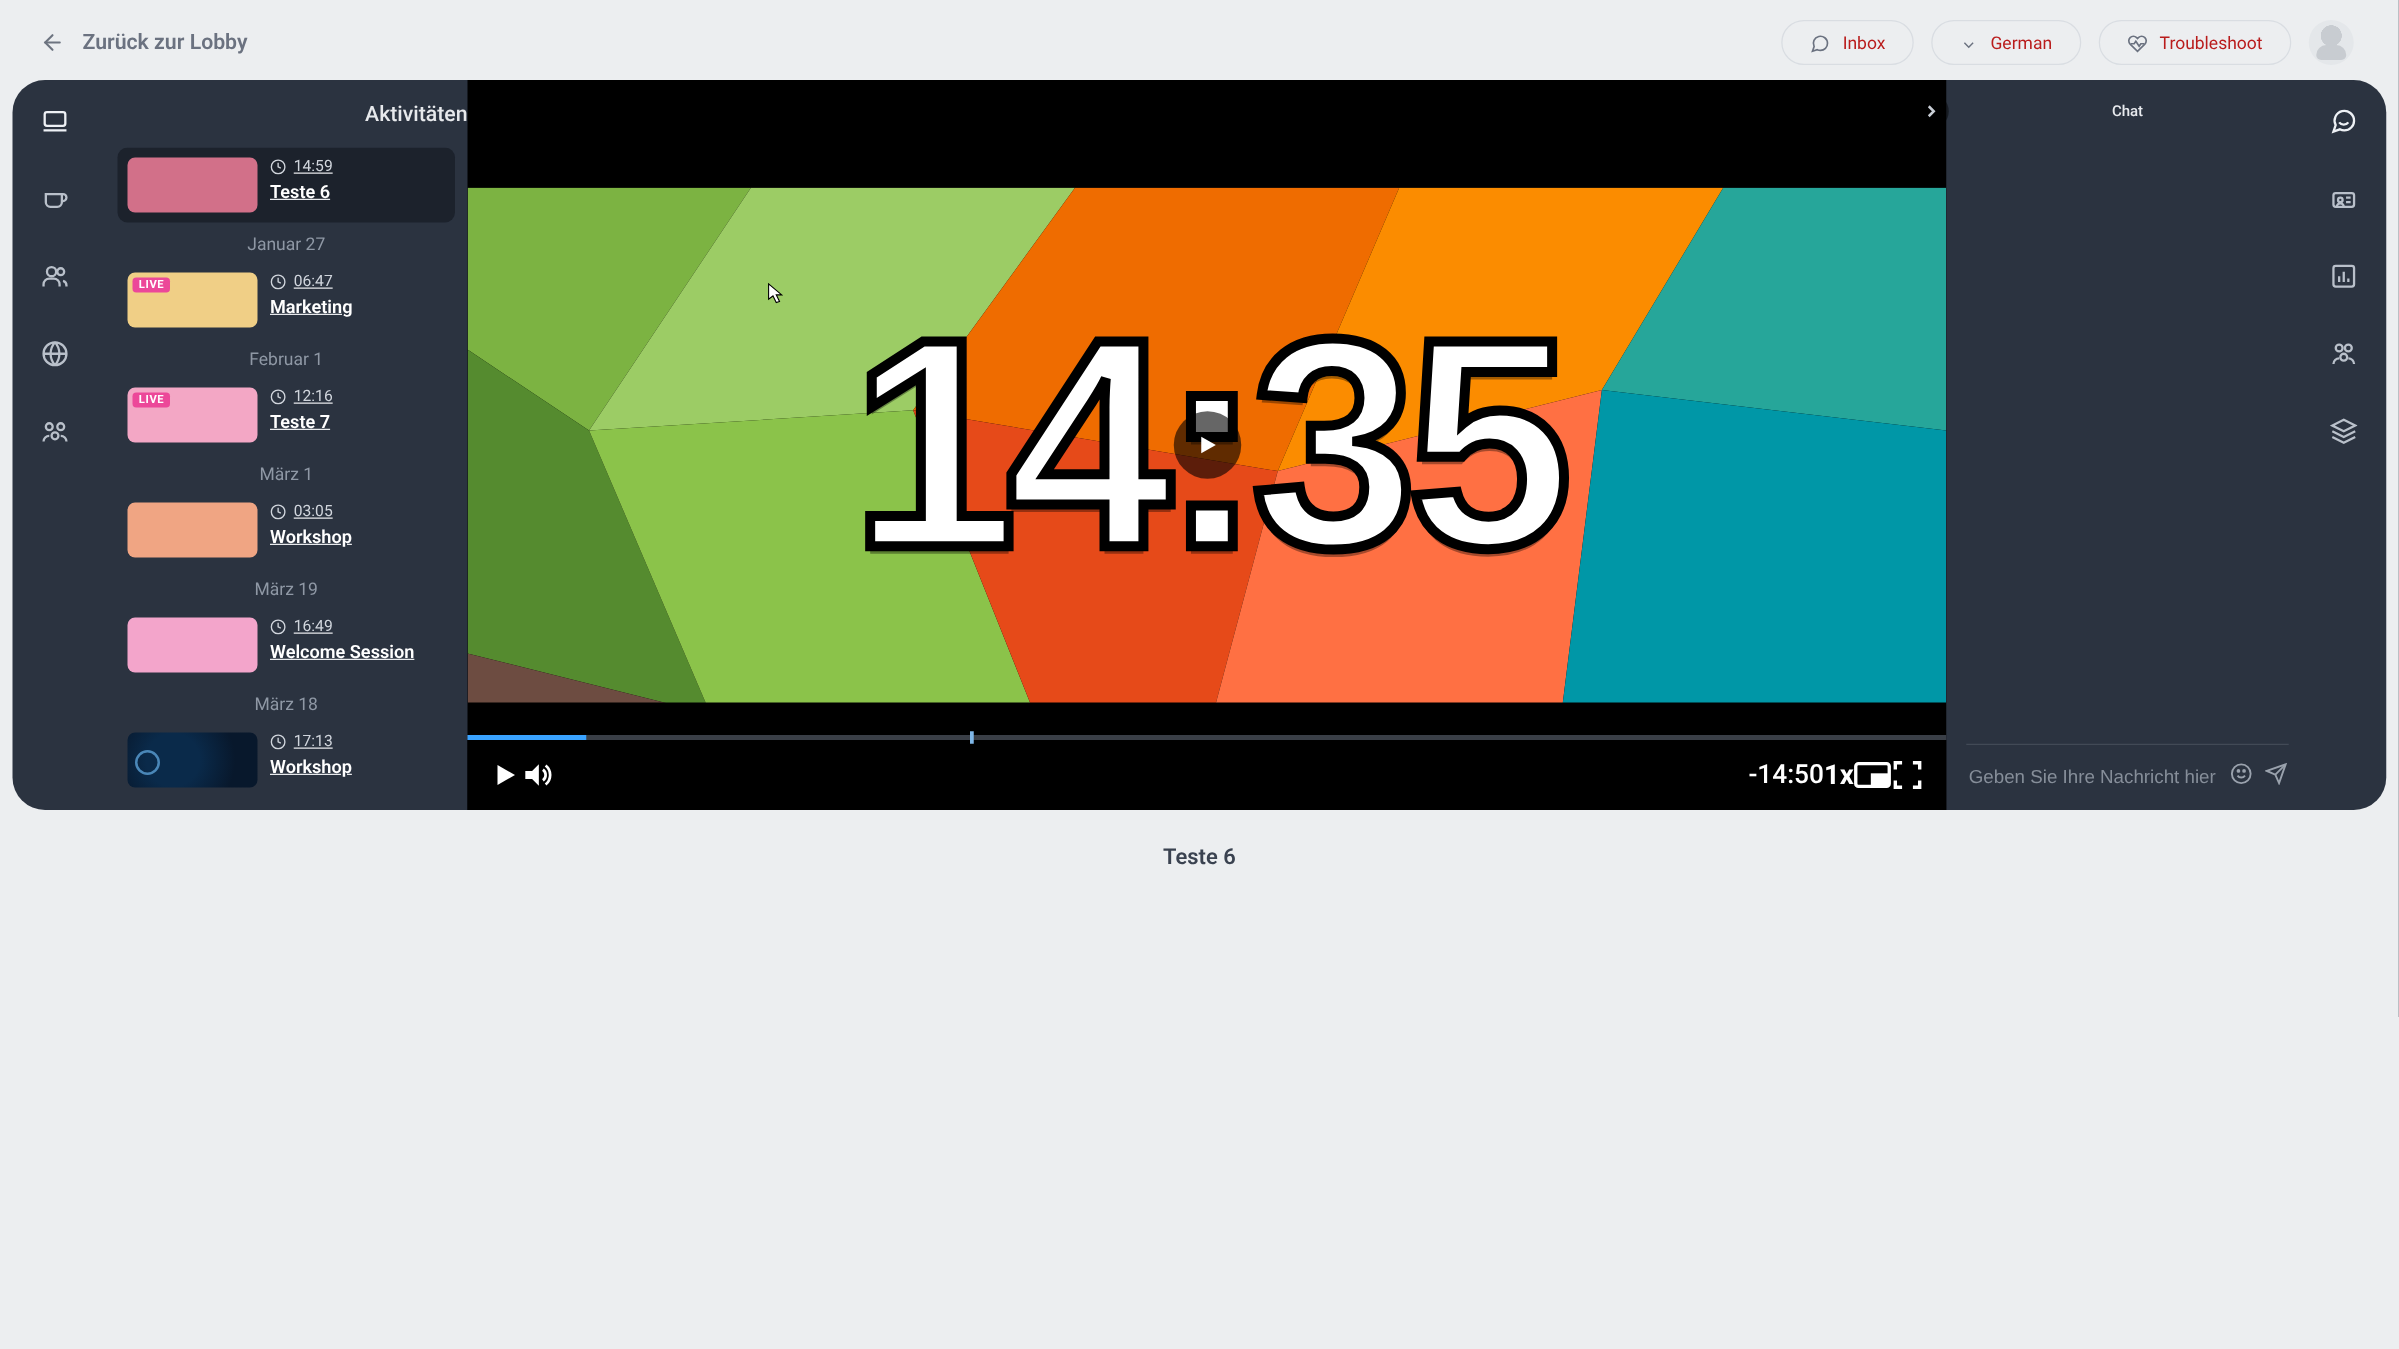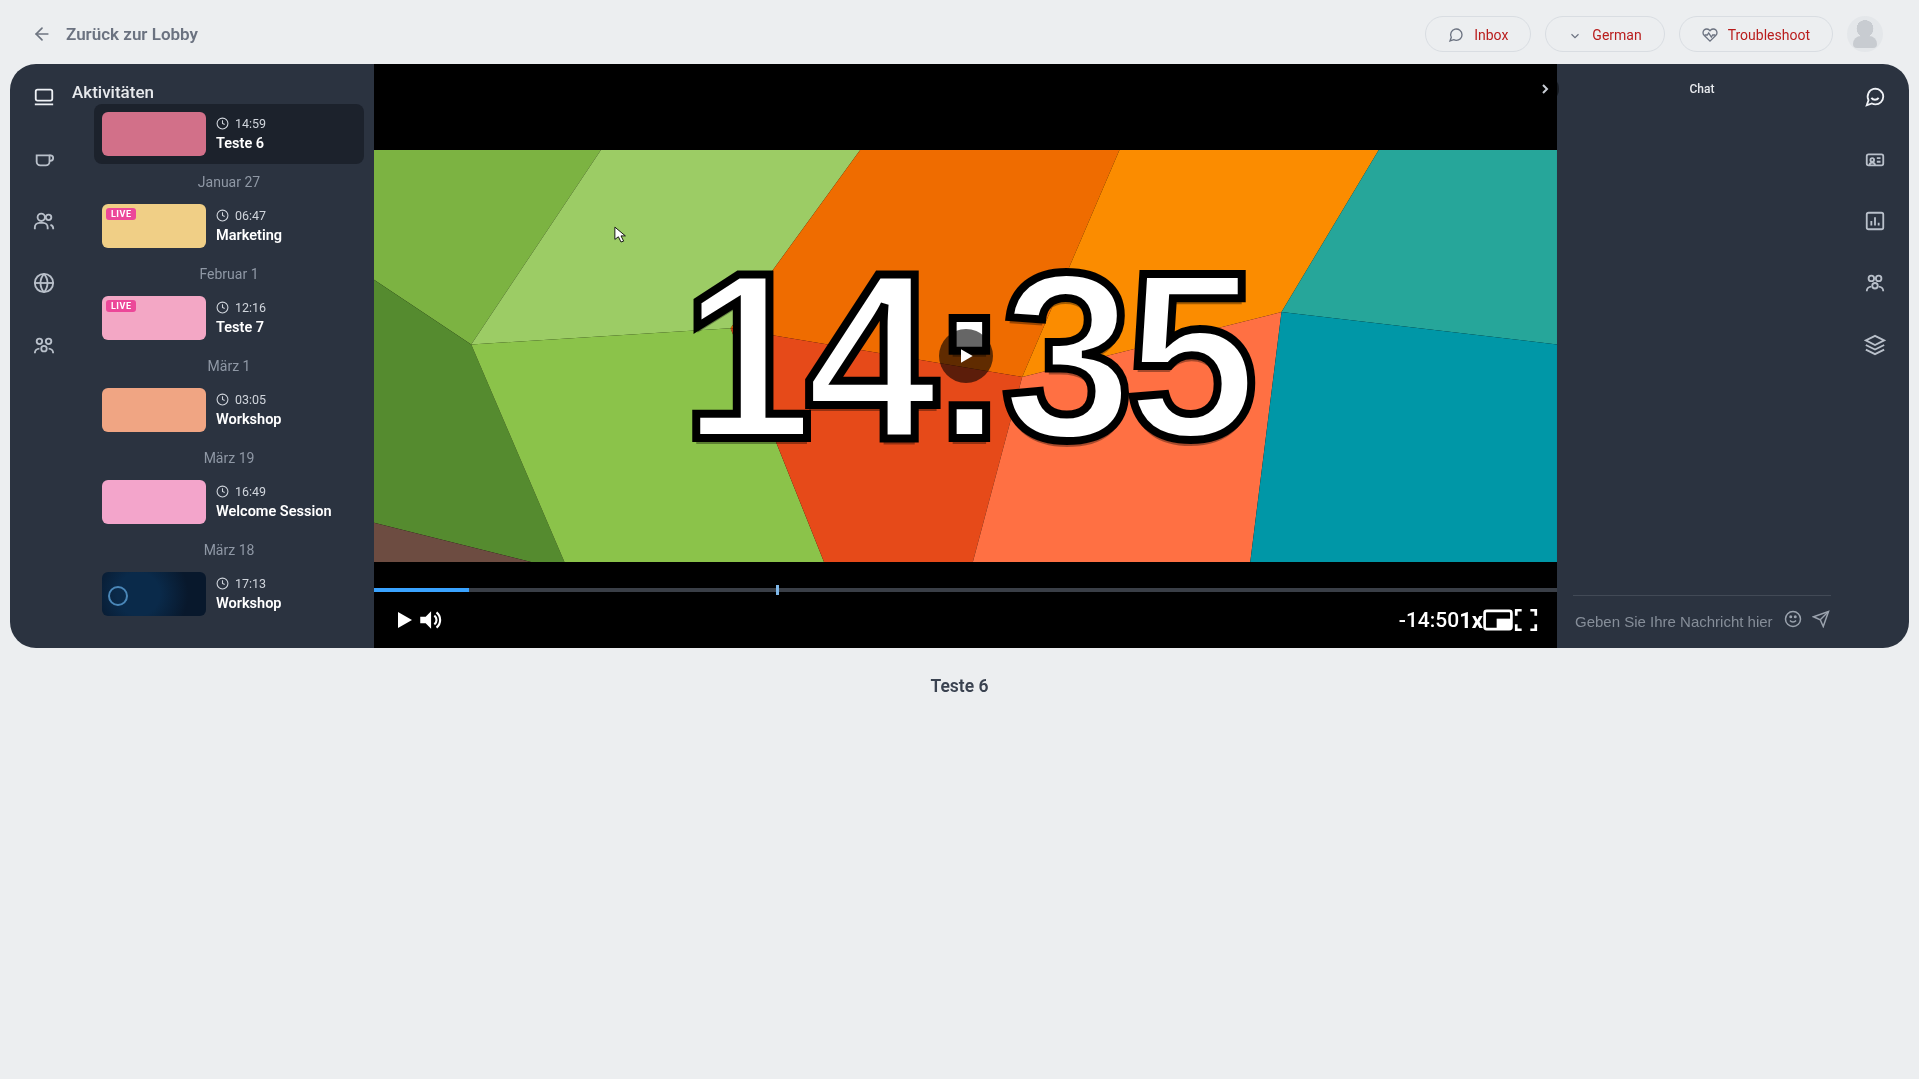--- a/index.html
+++ b/index.html
@@ -100,22 +100,22 @@
   .rail-icon.active { color: #eef1f5; }
 
   
   .sidebar {
     width: 302px;
     display: flex;
     flex-direction: column;
     color: #e7e9ec;
   }
   .sidebar-title {
-    text-align: left;
-    padding: 18px 0 2px 0;
+    text-align: right;
+    padding: 18px 0 16px 0;
     font-size: 17px;
     font-weight: 500;
   }
   .activity-list {
     flex: 1;
     overflow-y: auto;
     padding: 0 10px 10px 22px;
   }
   .date-sep {
     text-align: center;
@@ -141,21 +141,21 @@
     position: absolute;
     top: 4px; left: 4px;
     background: #ec4899;
     color: #fff;
     font-size: 9px;
     font-weight: 700;
     padding: 1px 5px;
     border-radius: 3px;
     letter-spacing: 0.5px;
   }
-  .activity-meta { display:flex; flex-direction:column; justify-content:center; gap:4px; }
+  .activity-meta { display:flex; flex-direction:column; gap:4px;text-decoration:underline; }
   .activity-time { display:flex; align-items:center; gap:6px; color:#d0d5dc; font-size:12.5px; }
   .activity-title { font-size:14.5px; font-weight:600; color:#fff; }
 
   
   .video-wrap {
     flex: 1;
     background: #000;
     display: flex;
     flex-direction: column;
     position: relative;

